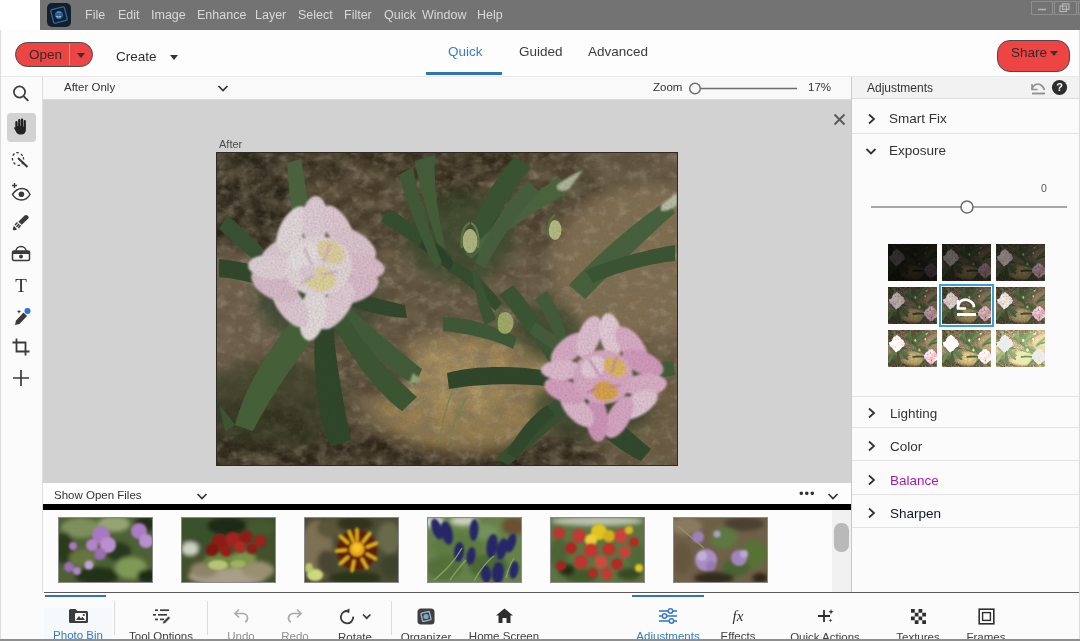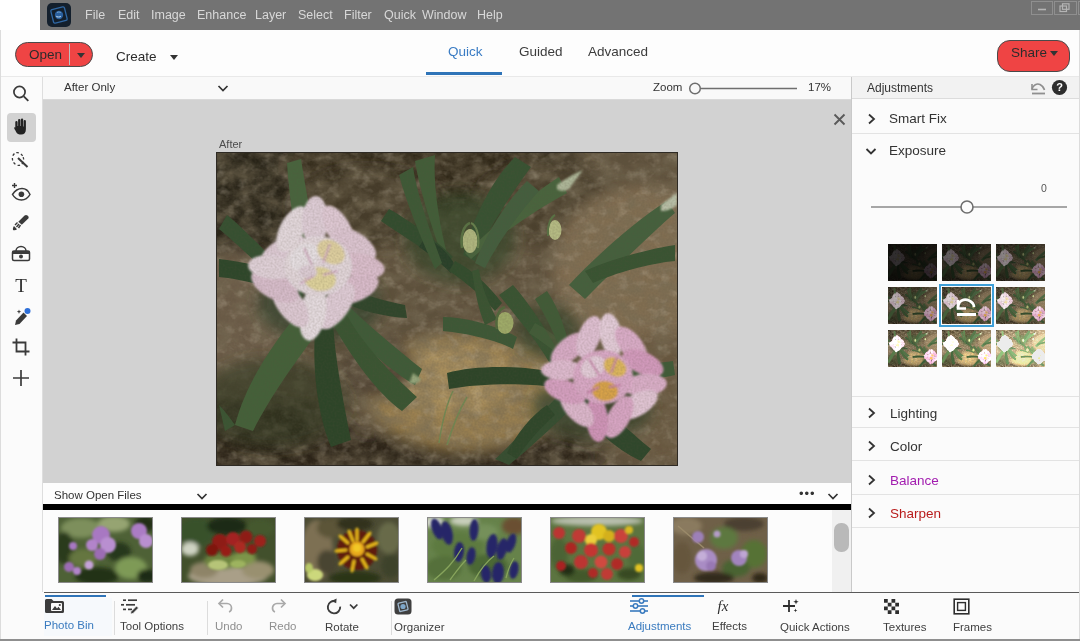--- a/index.html
+++ b/index.html
@@ -26,21 +26,21 @@
   #showfiles { left:43px; top:483px; width:808px; height:27px; background:#fdfdfd; border-bottom:6px solid #000000;}
   
   #filmstrip { left:43px; top:510px; width:808px; height:82px; background:#fcfcfc; }
   .thumb { position:absolute; top:7px; width:95px; height:66px; border:1px solid #8a8a8a; }
   
   #rightpanel { left:851px; top:77px; width:229px; height:515px; background:#fbfbfb; border-left:1px solid #c9c9c9; }
   .rpsep { position:absolute; left:0; width:229px; height:0; border-top:1px solid #e3e3e3; }
   
   #taskbar { left:0; top:592px; width:1080px; height:49px; background:#fbfbfb; }
   #taskbar .tbline { position:absolute; left:44px; top:0; width:1036px; height:1px; background:#5a5a5a; }
-  .tbitem { position:absolute; top:6px; text-align:left; color:#404040; font-size:11.5px; }
+  .tbitem { position:absolute; top:16px; text-align:center; color:#404040; font-size:11.5px; }
   .tbitem .lbl { margin-top:4px; }
   .tbsep { position:absolute; top:9px; width:1px; height:34px; background:#dcdcdc; }
   .blue { color:#3a7bbf; }
   .bluebar { position:absolute; top:3px; height:2px; background:#2f74b8; }
 </style>
 </head>
 <body>
 
 <svg width="0" height="0" style="position:absolute">
   <defs>
@@ -575,21 +575,21 @@
   <div class="abs" style="left:38px;top:362px;font-size:13.5px;color:#333">Color</div>
   <div class="rpsep" style="top:383px"></div>
   <svg class="abs" style="left:15px;top:397px" width="9" height="12" viewBox="0 0 9 12">
       <path d="M2,1.5 L7,6 L2,10.5" fill="none" stroke="#333" stroke-width="1.8"></path>
     </svg>
   <div class="abs" style="left:38px;top:396px;font-size:13.5px;color:#a21caf">Balance</div>
   <div class="rpsep" style="top:417px"></div>
   <svg class="abs" style="left:15px;top:430px" width="9" height="12" viewBox="0 0 9 12">
       <path d="M2,1.5 L7,6 L2,10.5" fill="none" stroke="#333" stroke-width="1.8"></path>
     </svg>
-  <div class="abs" style="left:38px;top:429px;font-size:13.5px;color:#b91c1c">Sharpen</div>
+  <div class="abs" style="left:38px;top:429px;font-size:13.5px;color:#0f172a">Sharpen</div>
   <div class="rpsep" style="top:450px"></div>
 </div>
 
 <div id="taskbar" class="abs">
   <div class="tbline"></div>
   <div class="bluebar" style="left:45px;width:61px"></div>
   <div class="tbitem" style="left:44px;width:68px;background:#f6f9fc;height:38px">
     <svg width="21" height="15" viewBox="0 0 21 15">
       <path d="M1,2.5 a1.5,1.5 0 011.5-1.5 h5 l2,2 h9 a1.5,1.5 0 011.5,1.5 v9 a1.5,1.5 0 01-1.5,1.5 h-16 a1.5,1.5 0 01-1.5-1.5z" fill="#3c3c3c"></path>
       <rect x="7" y="5" width="11" height="8" rx="1" fill="#fbfbfb"></rect>
@@ -637,20 +637,26 @@
     <div class="lbl">Rotate</div>
   </div>
   <div class="tbsep" style="left:391px"></div>
   <div class="tbitem" style="left:394px;width:64px">
     <svg width="18" height="17" viewBox="0 0 18 17">
       <rect x="0.5" y="0.5" width="17" height="16" rx="3.5" fill="#3f3f3f"></rect>
       <rect x="4.7" y="4.2" width="8.6" height="8.6" rx="1" fill="none" stroke="#9fb8ce" stroke-width="1.3" transform="rotate(-14 9 8.5)"></rect>
       <circle cx="9" cy="8.5" r="2.6" fill="#7fa7c9"></circle>
     </svg>
     <div class="lbl">Organizer</div>
+  </div>
+  <div class="tbitem" style="left:460px;width:88px">
+    <svg width="17" height="16" viewBox="0 0 17 16">
+      <path d="M8.5,0.5 L17,7.5 H14.5 V15 H10.5 V10 H6.5 V15 H2.5 V7.5 H0z" fill="#2e2e2e"></path>
+    </svg>
+    <div class="lbl">Home Screen</div>
   </div>
   <div class="bluebar" style="left:632px;width:72px"></div>
   <div class="tbitem" style="left:628px;width:80px">
     <svg width="22" height="16" viewBox="0 0 22 16">
       <g stroke="#3a7bbf" stroke-width="1.6">
         <line x1="2" y1="3" x2="20" y2="3"></line>
           <line x1="2" y1="8" x2="20" y2="8"></line>
           <line x1="2" y1="13" x2="20" y2="13"></line>
       </g>
       <circle cx="13.5" cy="3" r="2.2" fill="#fbfbfb" stroke="#3a7bbf" stroke-width="1.5"></circle>

